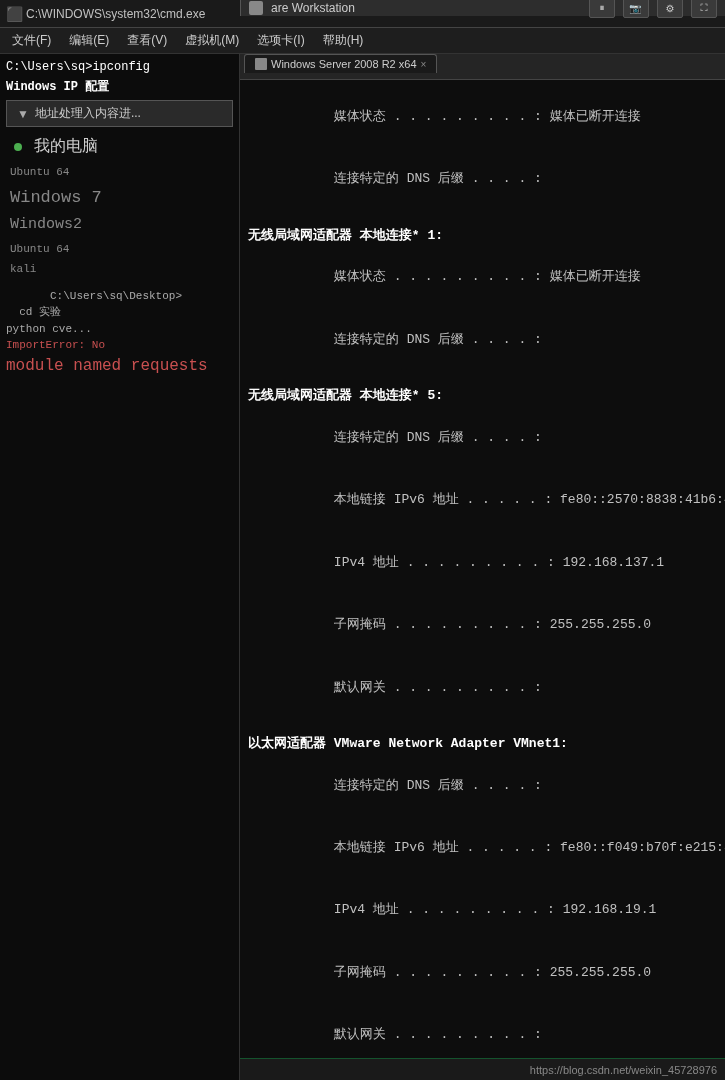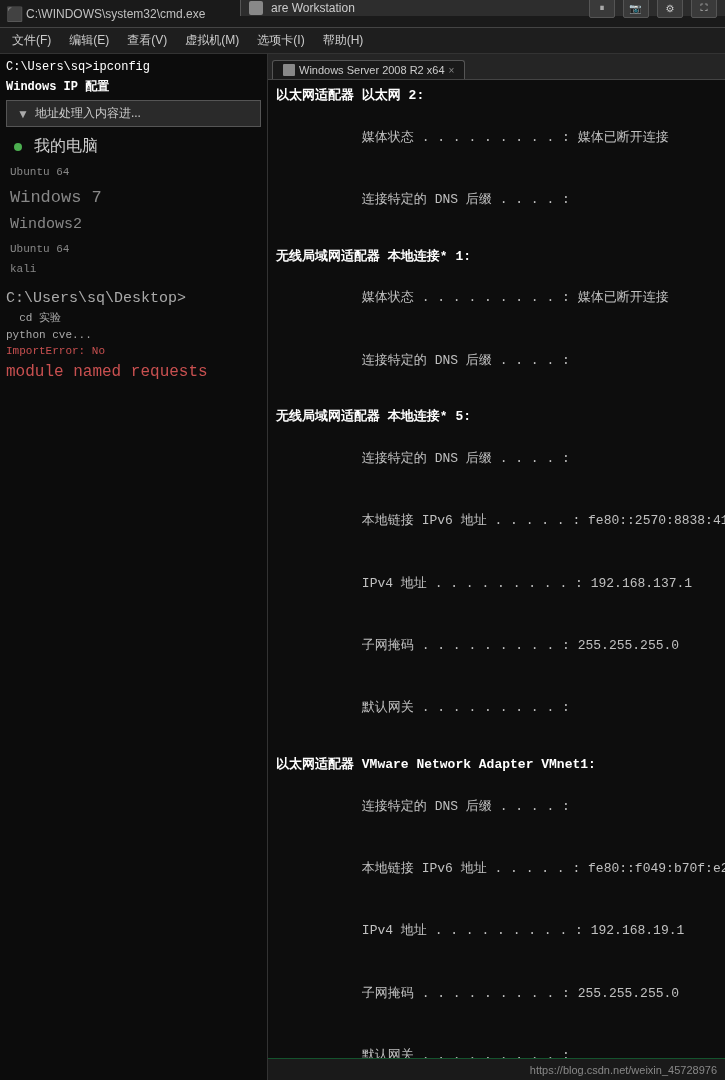--- a/index.html
+++ b/index.html
@@ -116,21 +116,21 @@
     
     #main-layout {
       display: flex;
       width: 100%;
       height: calc(1080px - 54px);
       position: relative;
     }
 
     
     #cmd-window {
-      width: 268px;
+      width: 240px;
       height: 100%;
       background: #0c0c0c;
       border-right: 1px solid #333;
       overflow: hidden;
       padding: 4px 6px;
       position: relative;
     }
 
     
     #vmware-content {
@@ -297,40 +297,39 @@
         <span class="vm-dot"></span>
         <span>我的电脑</span>
       </div>
 
       <div class="cmd-line" style="color:#888;font-size:11px;padding:2px 4px;">Ubuntu 64</div>
       <div class="cmd-line" style="color:#888;font-size:17px;padding:2px 4px;">Windows 7</div>
       <div class="cmd-line" style="color:#888;font-size:15px;padding:2px 4px;">Windows2</div>
       <div class="cmd-line" style="color:#888;font-size:11px;padding:2px 4px;">Ubuntu 64</div>
       <div class="cmd-line" style="color:#888;font-size:11px;padding:2px 4px;">kali</div>
 
-      <div class="cmd-line" style="color:#aaa;font-size:15px;margin-top:8px;">C:\Users\sq\Desktop&gt;</div>
+      <div class="cmd-line" style="color:#aaa;font-size:11px;margin-top:8px;margin-left:44px;">C:\Users\sq\Desktop&gt;</div>
       <div class="cmd-line" style="color:#aaa;font-size:11px;word-break:break-all;white-space:pre-wrap;">  cd 实验</div>
       <div class="cmd-line" style="color:#aaa;font-size:11px;">python cve...</div>
       <div class="cmd-line" style="color:#c85050;font-size:11px;white-space:pre-wrap;">ImportError: No</div>
       <div class="cmd-line" style="color:#c85050;font-size:16px;white-space:pre-wrap;">module named requests</div>
     </div>
   </div>
 
   <div id="vmware-content">
 
-    <div id="tab-area" style="position:relative;top:0;left:0;width:100%;height:26px;background:#252525;display:flex;align-items:flex-end;padding:0 4px;border-bottom:1px solid #444;">
+    <div id="tab-area" style="position:relative;top:0;left:0;width:100%;height:26px;background:#252525;display:flex;align-items:flex-start;padding:0 4px;border-bottom:1px solid #444;">
       <div class="tab">
         <span style="width:12px;height:12px;background:#888;border-radius:1px;display:inline-block;"></span>
         <span>Windows Server 2008 R2 x64</span>
         <span class="tab-close">×</span>
       </div>
     </div>
 
     <div id="ipconfig-terminal">
-      <div class="ip-line ip-section-header">以太网适配器 以太网 2:</div>
       <div class="ip-line">
         <span>   媒体状态</span><span> . . . . . . . . .</span><span> : </span><span>媒体已断开连接</span>
       </div>
       <div class="ip-line">
         <span>   连接特定的 DNS 后缀</span><span> . . . .</span><span> : </span><span></span>
       </div>
       <br>
       <div class="ip-line ip-section-header">无线局域网适配器 本地连接* 1:</div>
       <div class="ip-line">
         <span>   媒体状态</span><span> . . . . . . . . .</span><span> : </span><span>媒体已断开连接</span>

